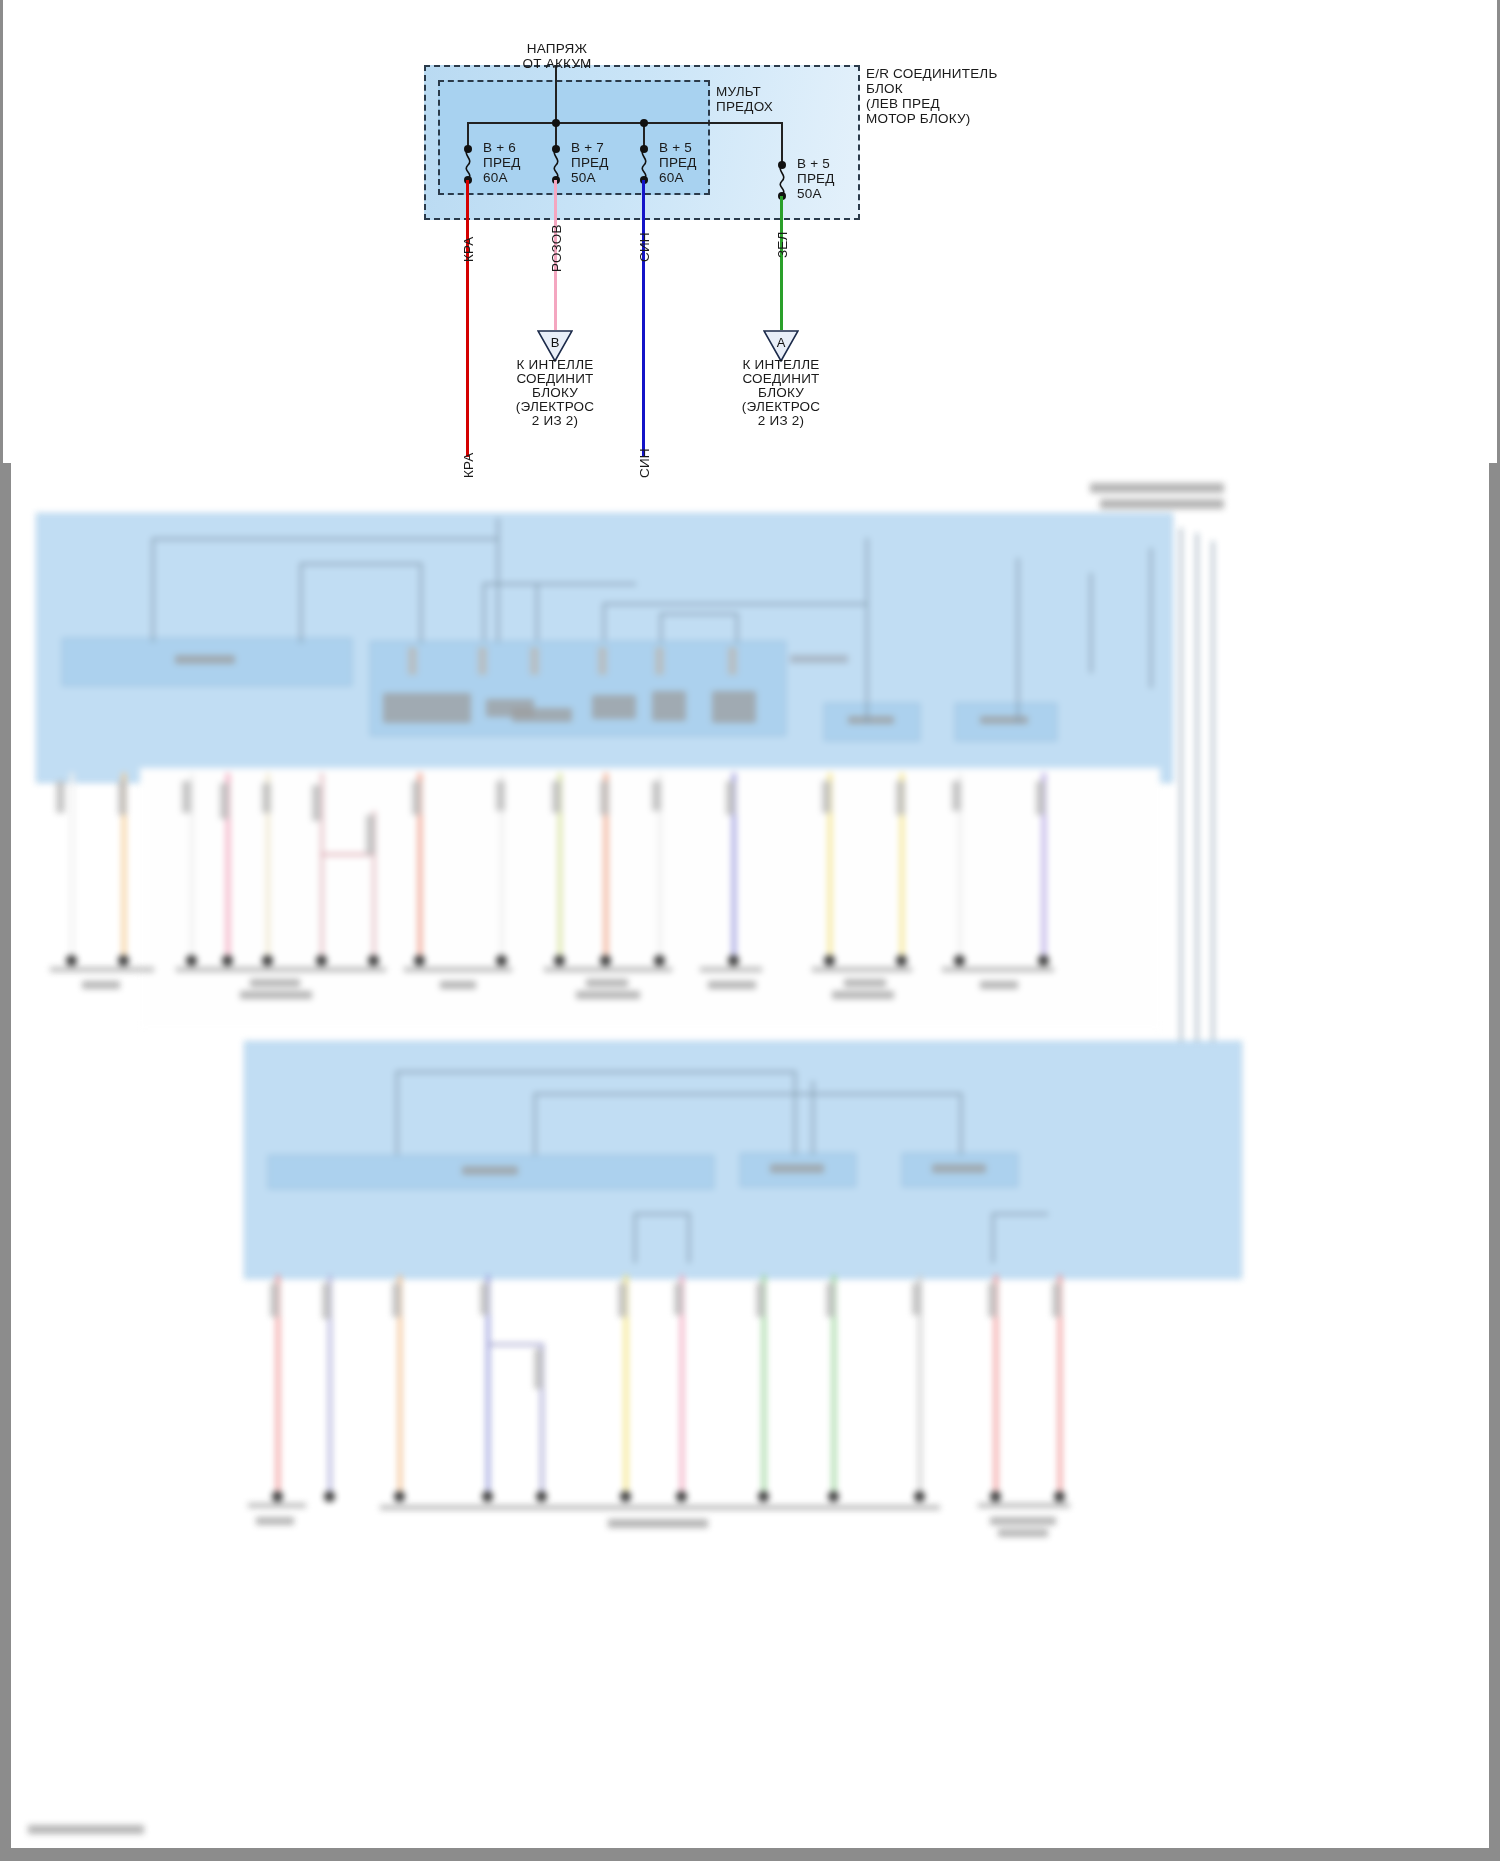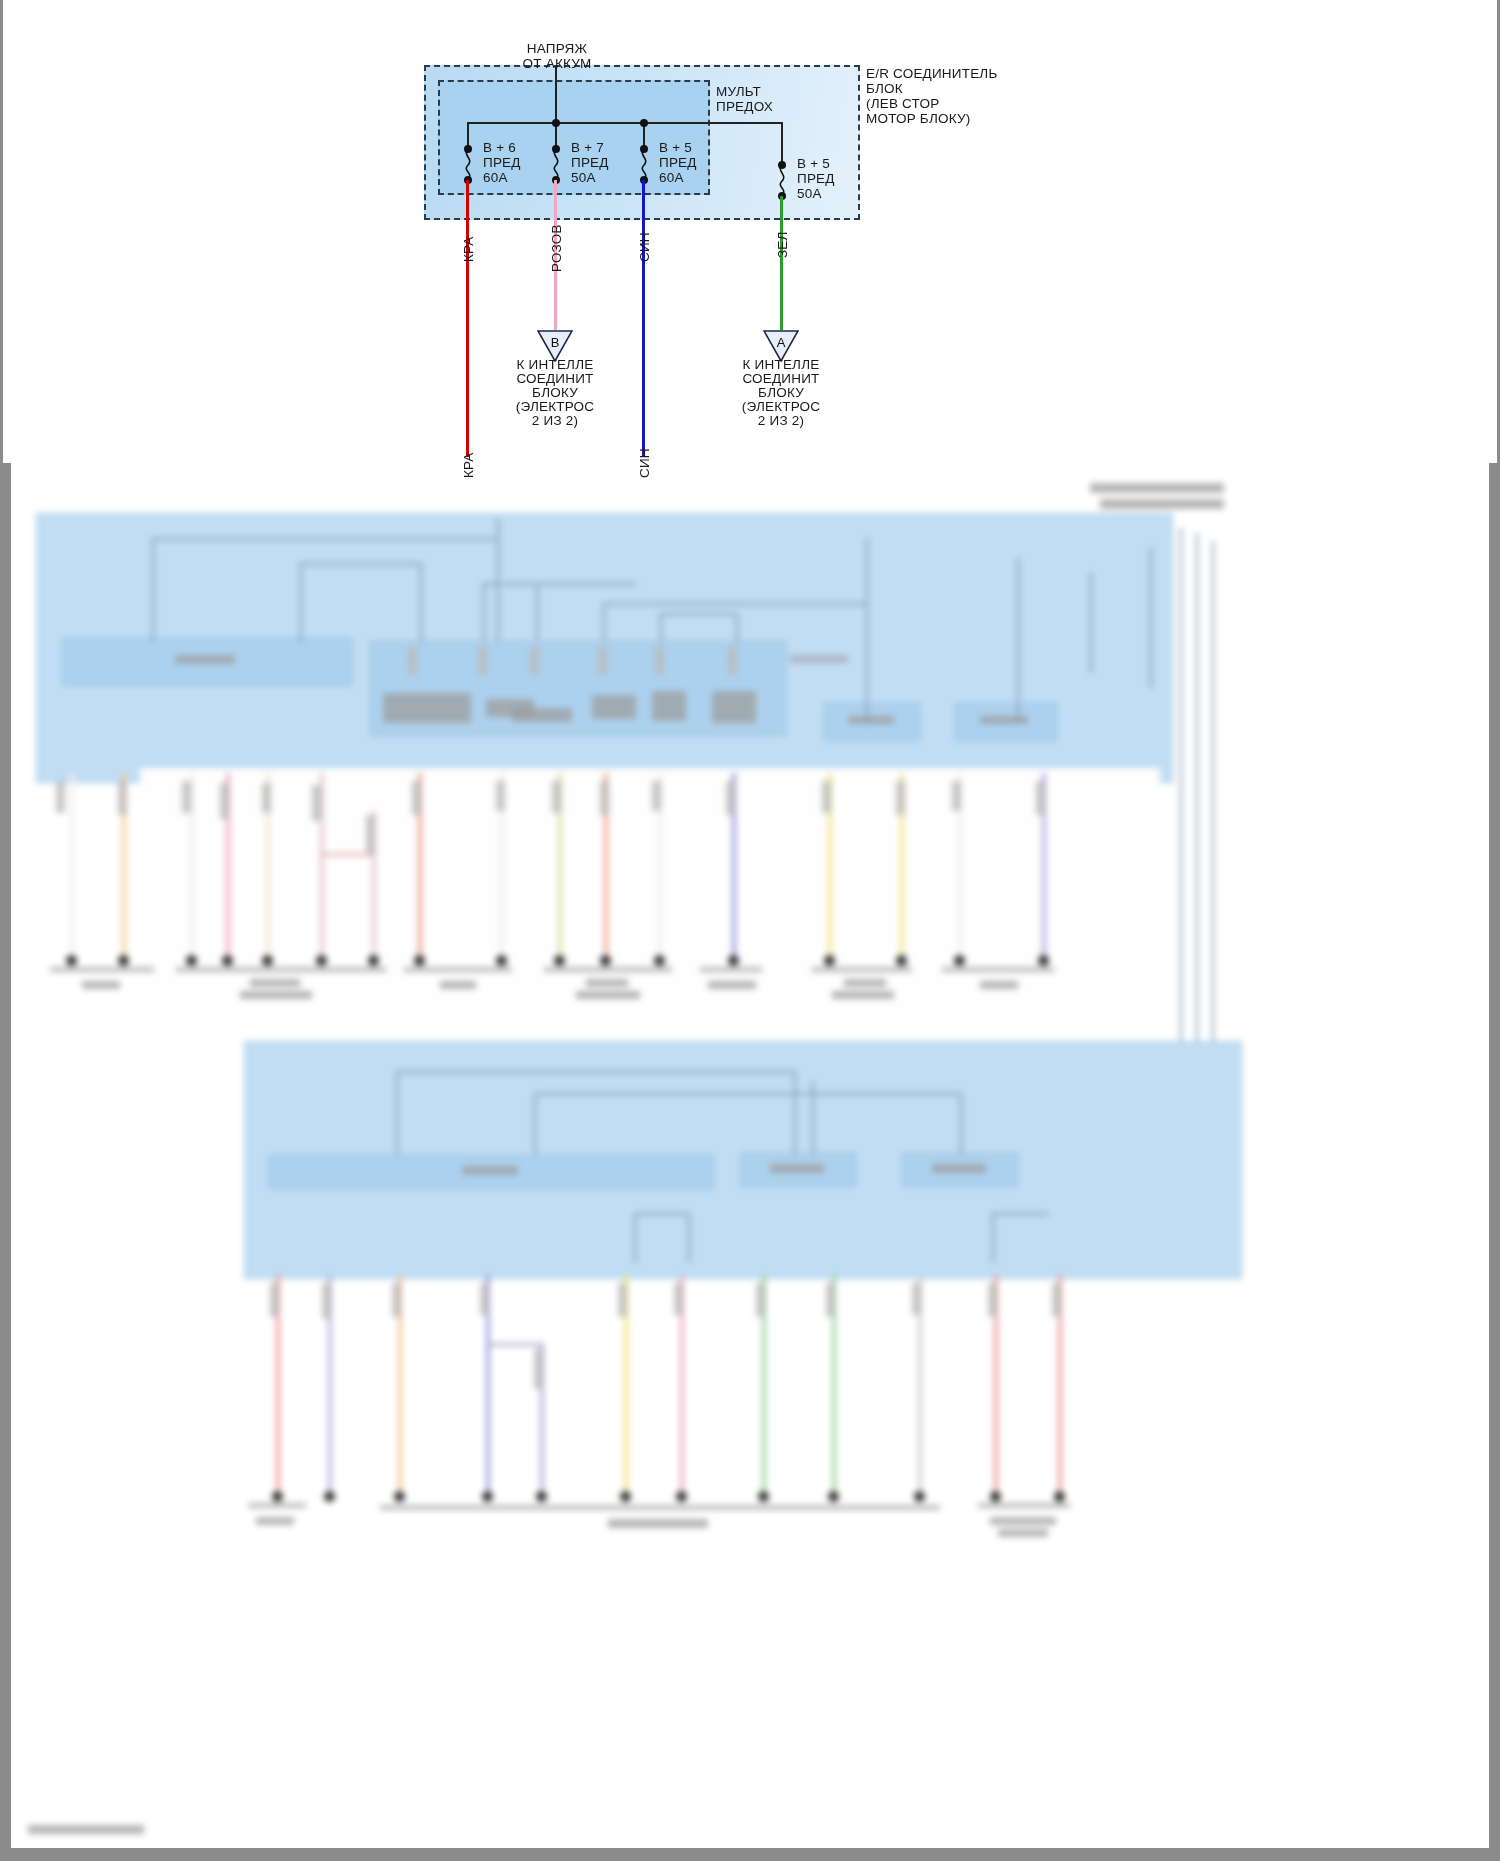--- a/index.html
+++ b/index.html
@@ -280,21 +280,21 @@
   <div class="lead" style="left:781px;top:122px;width:2px;height:42px;"></div>
 
   <div class="dot" style="left:552px;top:119px;"></div>
   <div class="dot" style="left:640px;top:119px;"></div>
 
   <div class="lbl" style="left:716px;top:84px;">МУЛЬТ</div>
   <div class="lbl" style="left:716px;top:99px;">ПРЕДОХ</div>
 
   <div class="lbl" style="left:866px;top:66px;">E/R СОЕДИНИТЕЛЬ</div>
   <div class="lbl" style="left:866px;top:81px;">БЛОК</div>
-  <div class="lbl" style="left:866px;top:96px;">(ЛЕВ СТОР</div>
+  <div class="lbl" style="left:866px;top:96px;">(ЛЕВ ПРЕД</div>
   <div class="lbl" style="left:866px;top:111px;">МОТОР БЛОКУ)</div>
 
   <div class="dot" style="left:464px;top:145px;"></div>
   <svg class="fuse" style="left:461px;top:149px;" viewBox="0 0 14 30">
     <path d="M7 0 C1 6, 13 10, 7 16 C1 22, 13 24, 7 30" fill="none" stroke="#111" stroke-width="1.6"></path>
   </svg>
   <div class="dot" style="left:464px;top:176px;"></div>
   <div class="lbl" style="left:483px;top:140px;">B + 6</div>
   <div class="lbl" style="left:483px;top:155px;">ПРЕД</div>
   <div class="lbl" style="left:483px;top:170px;">60A</div>

